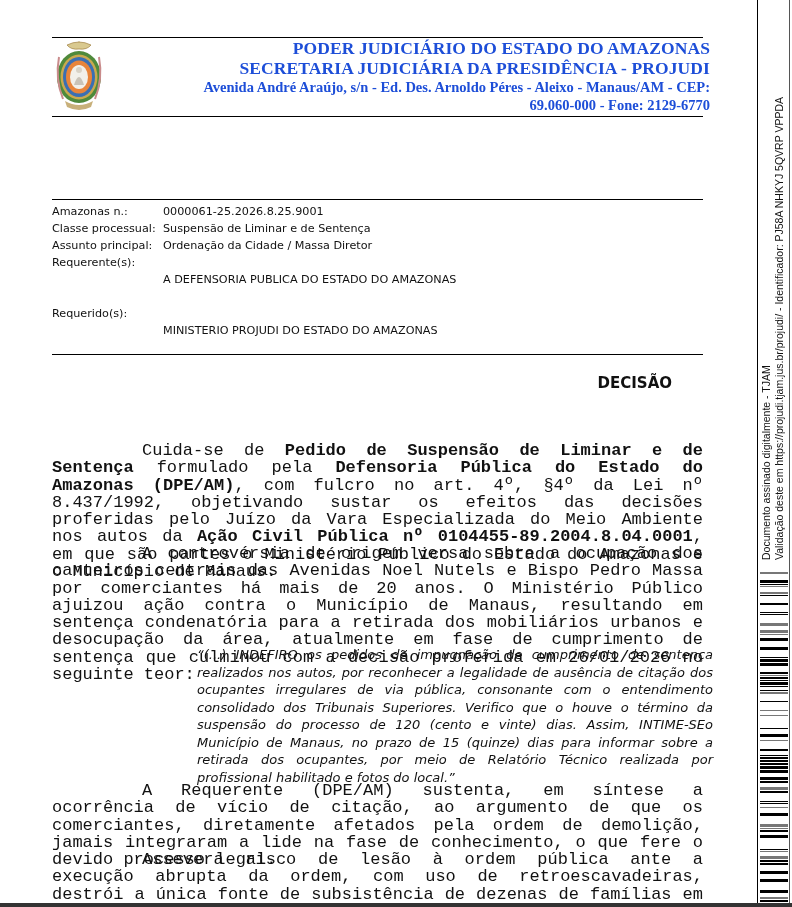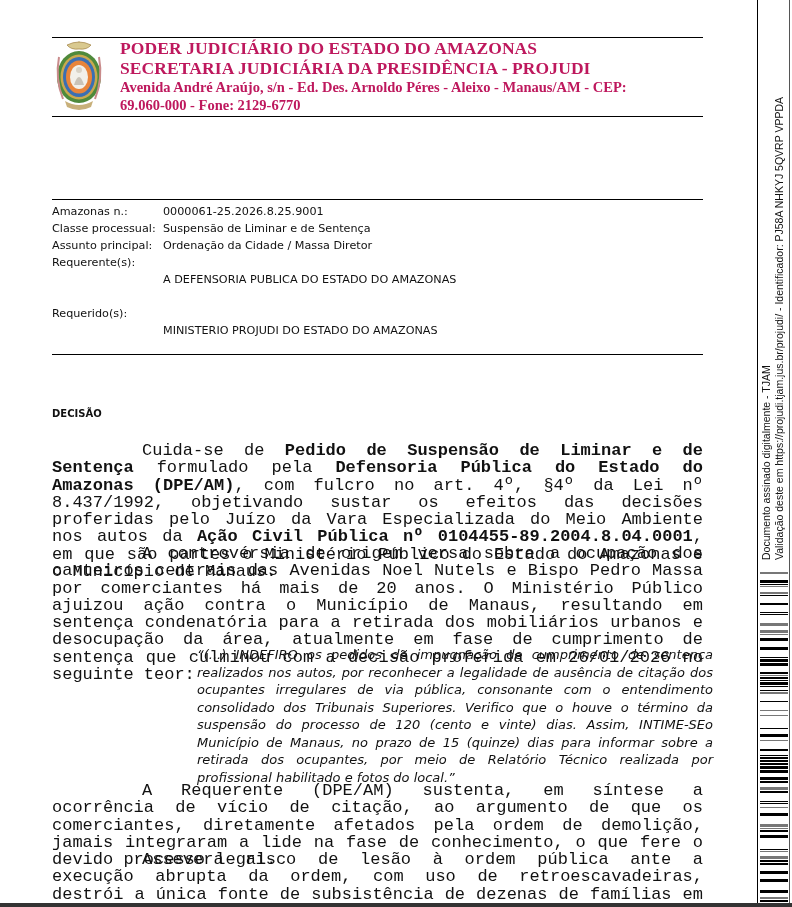--- a/index.html
+++ b/index.html
@@ -8,36 +8,36 @@
     background: #ffffff; color: #111;
     font-family: "DejaVu Sans", sans-serif;
   }
   .page { position: absolute; left: 0; top: 0; width: 757px; height: 907px; background: #fff; }
 
   
   .hdr-top-rule { position: absolute; left: 52px; top: 37px; width: 651px; height: 1px; background: #000; }
   .hdr-bottom-rule { position: absolute; left: 52px; top: 116px; width: 651px; height: 1px; background: #000; }
   .seal { position: absolute; left: 53px; top: 39px; width: 52px; height: 74px; }
   .hdr-text {
-    position: absolute; left: 120px; top: 38px; width: 590px; text-align: left;
-    font-family: "Liberation Serif", serif; font-weight: bold; color: #be185d;
+    position: absolute; left: 120px; top: 38px; width: 590px; text-align: right;
+    font-family: "Liberation Serif", serif; font-weight: bold; color: #1d4ed8;
   }
   .hdr-line1, .hdr-line2 { font-size: 17.5px; line-height: 20px; letter-spacing: 0.1px; }
   .hdr-line3, .hdr-line4 { font-size: 14.5px; line-height: 18px; }
 
   
   .rule { position: absolute; left: 52px; width: 651px; height: 1px; background: #000; }
   .info { position: absolute; left: 52px; top: 203px; font-size: 11.2px; line-height: 17px; }
   .info-row { position: relative; height: 17px; white-space: nowrap; }
   .info-label { position: absolute; left: 0; }
   .info-value { position: absolute; left: 111px; }
 
   .decision-title {
-    position: absolute; left: 52px; top: 374px; width: 620px; text-align: left;
-    font-weight: bold; font-size: 10px; margin-top: 34px;
+    position: absolute; left: 52px; top: 374px; width: 620px; text-align: right;
+    font-weight: bold; font-size: 15px;
   }
 
   .body-text {
     position: absolute; left: 52px; width: 651px;
     font-size: 17px; line-height: 17.3px; text-align: justify;
     font-family: Liberation Mono, monospace;
   }
   .body-text .indent { display: inline-block; width: 90px; }
   .quote {
     position: absolute; left: 197px; width: 516px;

